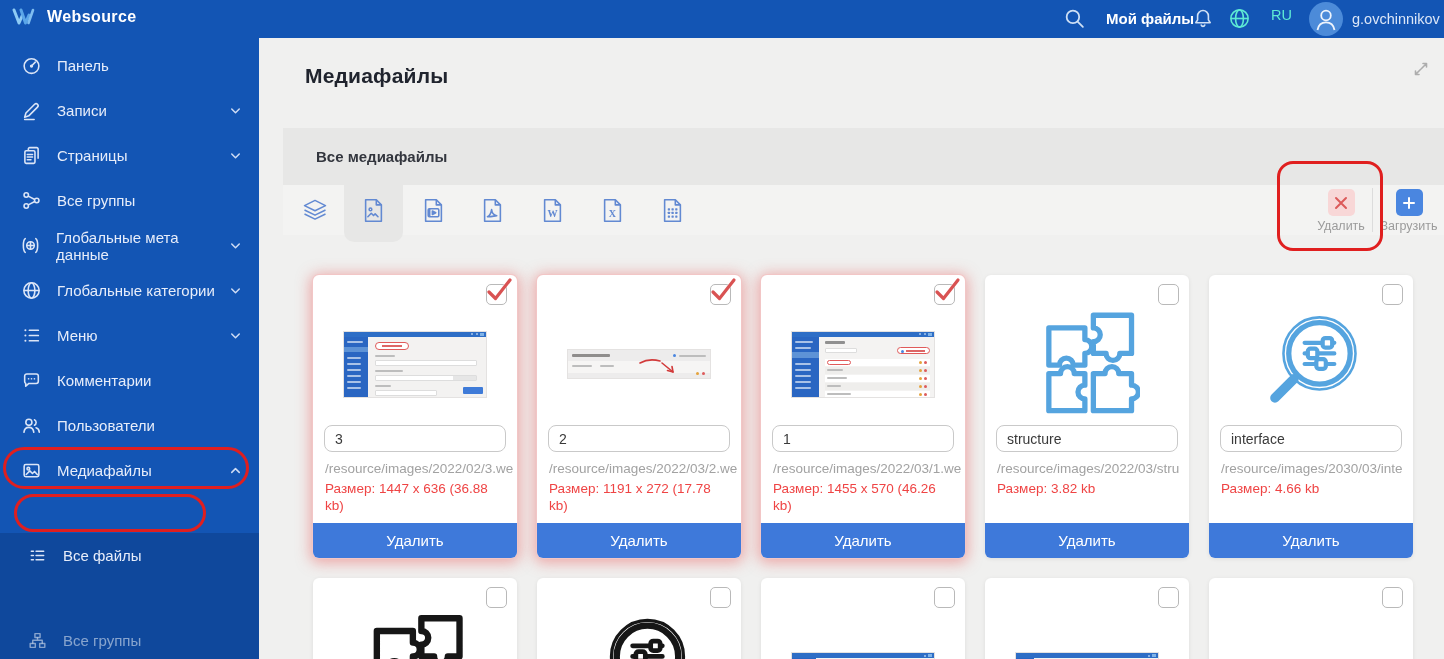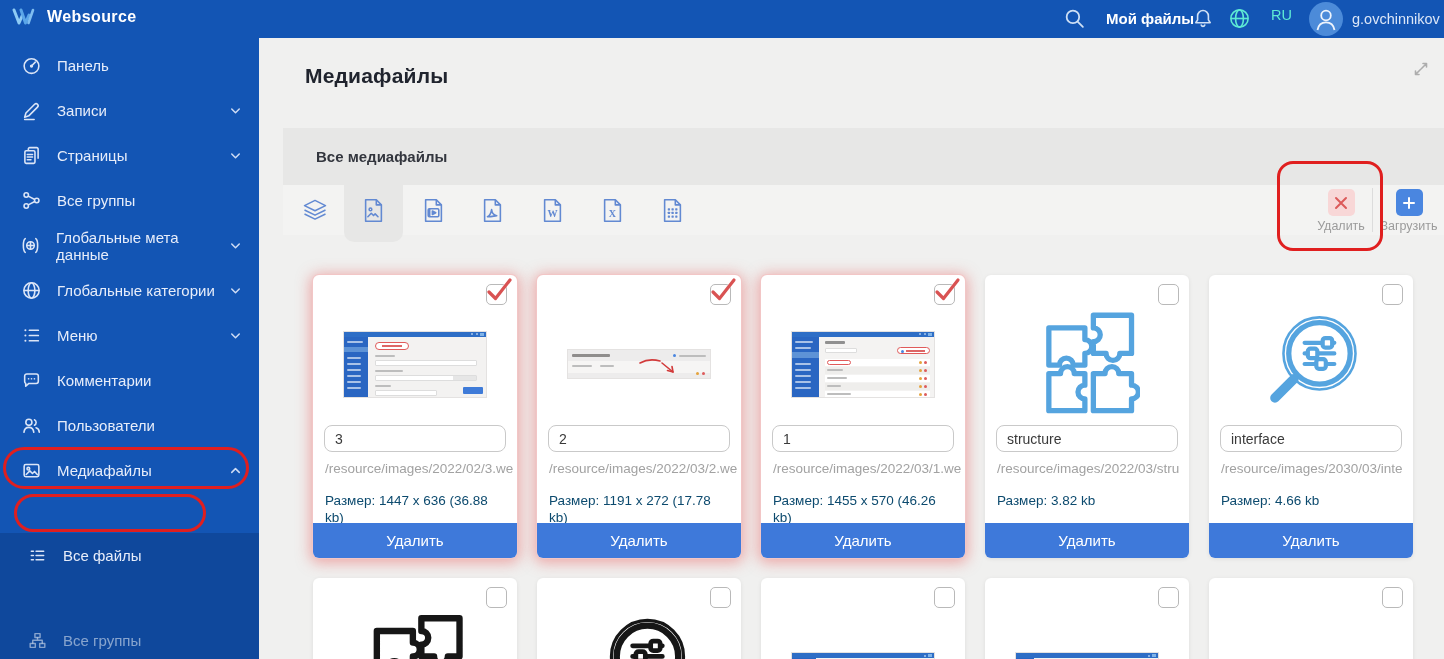--- a/index.html
+++ b/index.html
@@ -51,21 +51,21 @@
   .tool-div { position:absolute; left:1089px; top:3px; width:1px; height:44px; background:#dcdcdc; }
 
   
   .card { position:absolute; width:204px; height:283px; background:#fff; border-radius:6px; box-shadow:0 1px 4px rgba(0,0,0,.08); }
   .card.sel { box-shadow:0 0 0 1px #f2c6c6, 0 2px 14px 3px rgba(233,98,98,.5); }
   .cb { position:absolute; top:9px; right:10px; width:21px; height:21px; border:1.5px solid #b9b9b9; border-radius:5px; background:#fff; cursor:pointer; }
   .cb svg { position:absolute; top:-8px; right:-7px; overflow:visible; }
   .thumb { position:absolute; left:12px; right:12px; top:30px; height:118px; display:flex; align-items:center; justify-content:center; }
   .card input { position:absolute; left:11px; right:11px; top:150px; width:182px; height:27px; border:1px solid #c9c9c9; border-radius:8px; padding:0 10px; font-size:14px; color:#3a3a3a; font-family:"Liberation Sans",sans-serif; outline:none; background:#fff; }
   .path { position:absolute; left:12px; right:2px; top:186px; font-size:13.5px; color:#a2a2a2; white-space:nowrap; overflow:hidden; }
-  .size { position:absolute; left:12px; right:10px; top:205px; font-size:13.5px; color:#0c4a6e; line-height:17px;margin-top:12px; }
+  .size { position:absolute; left:12px; right:10px; top:205px; font-size:13.5px; color:#ef4444; line-height:17px; }
   .del-btn { position:absolute; left:0; right:0; bottom:0; height:35px; background:#3e79da; color:#fff; font-size:15px; display:flex; align-items:center; justify-content:center; border-radius:0 0 6px 6px; cursor:pointer; }
 
   
   .ms { position:relative; overflow:hidden; border:1px solid #e4e2e1; background:#f4f3f2; }
   .ms-tb { position:absolute; left:0; top:0; right:0; height:5px; background:#2e6ec6; }
   .ms-sb { position:absolute; left:0; top:5px; bottom:0; background:#2a66c2; }
   .bar { position:absolute; background:#bdbdbd; border-radius:1px; }
   .wbar { position:absolute; background:#fff; border:1px solid #ddd; border-radius:1px; }
   .rpill { position:absolute; background:#fff; border:1px solid #e05a5a; border-radius:4px; }
   .sline { position:absolute; background:rgba(255,255,255,.6); height:2px; border-radius:1px; }

